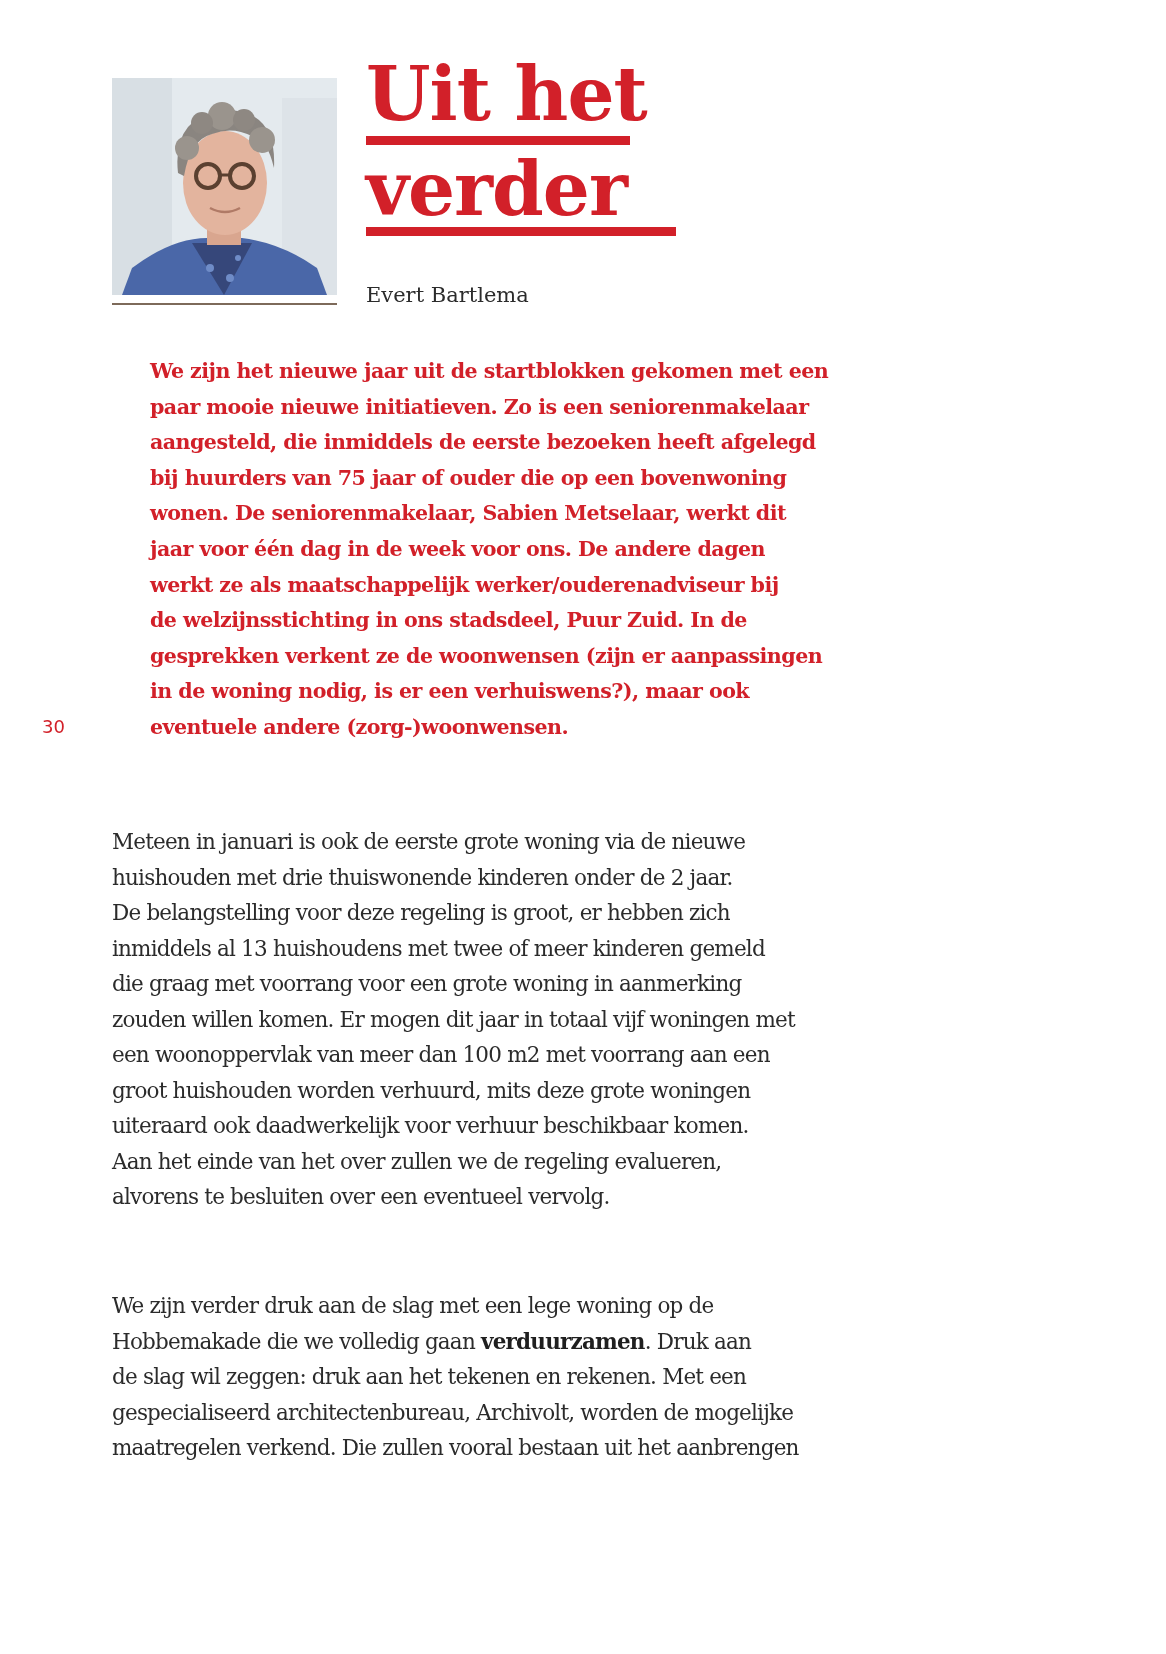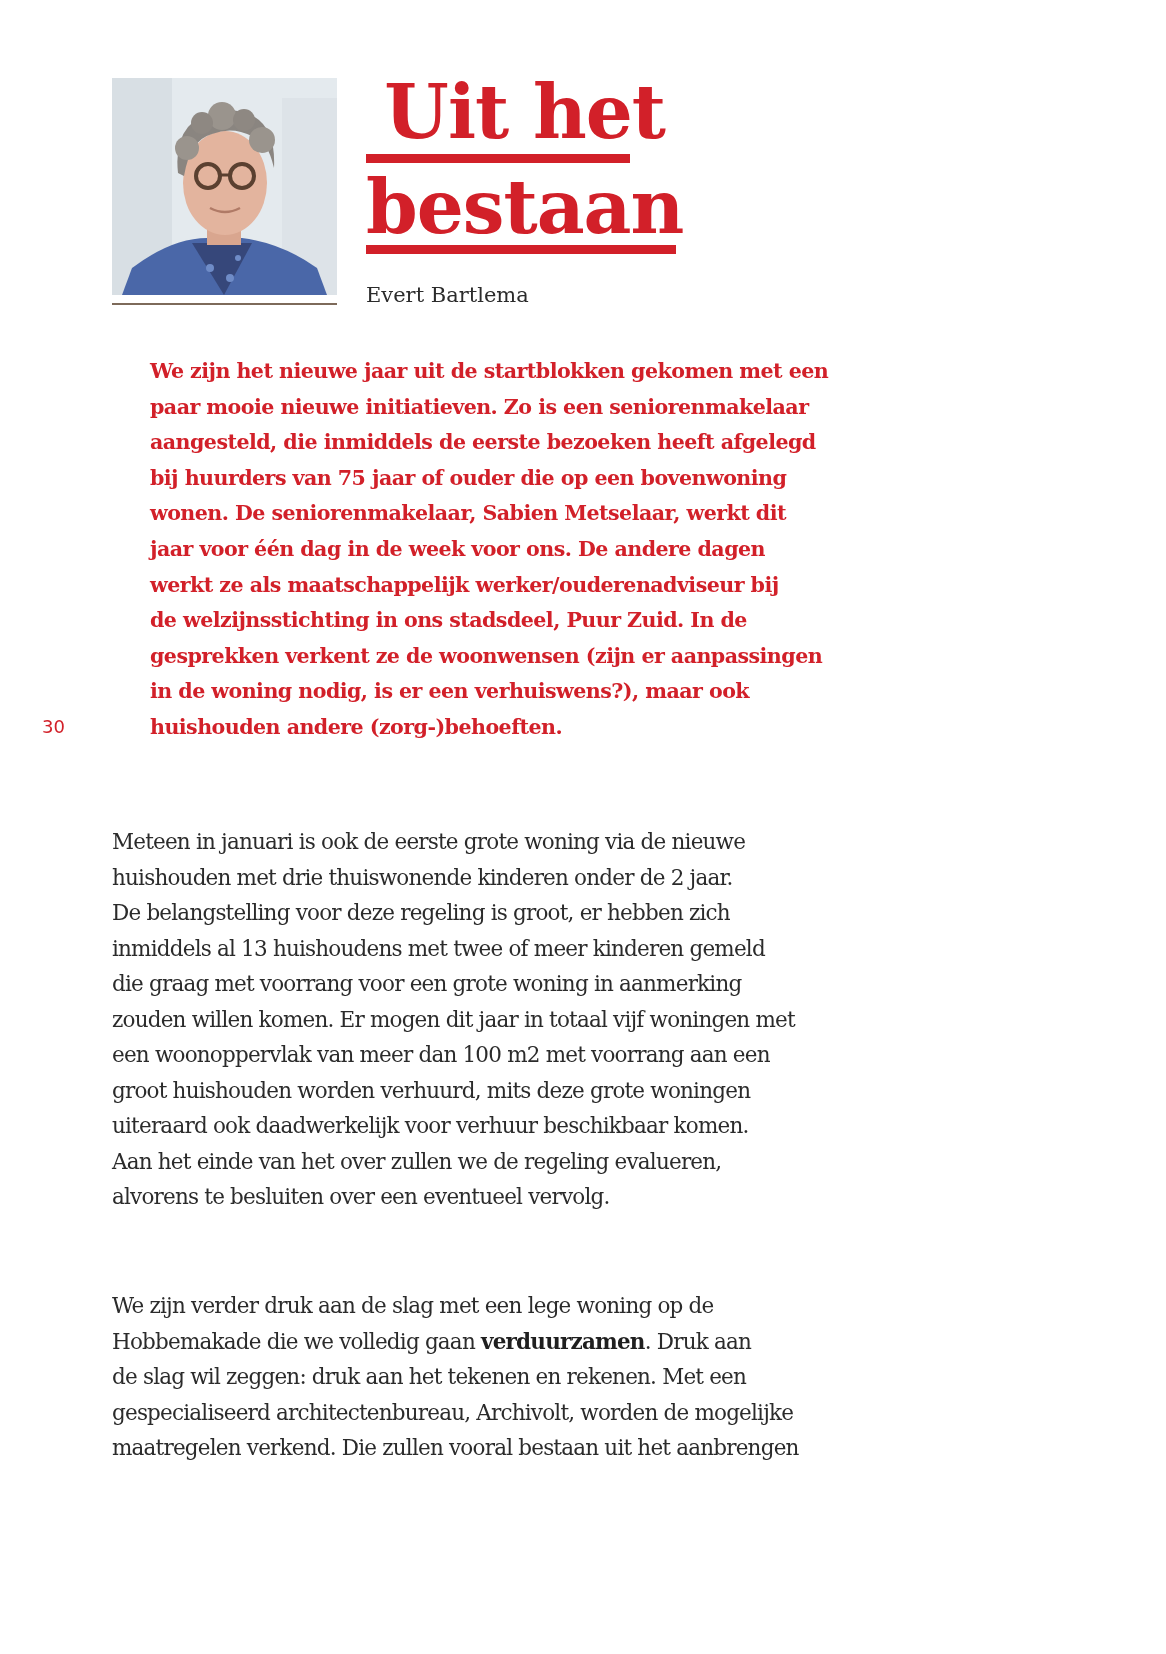--- a/index.html
+++ b/index.html
@@ -4,21 +4,21 @@
 <style>
   html, body { margin: 0; padding: 0; background: #ffffff; }
   body { width: 1166px; height: 1654px; position: relative; overflow: hidden;
          font-family: "DejaVu Serif", serif; color: #2a2a2a; }
 
   .photo { position: absolute; left: 112px; top: 78px; width: 225px; height: 217px;
            overflow: hidden; background: linear-gradient(180deg, #e9eef2 0%, #dfe6ea 55%, #cfd6db 100%); }
   .photo svg { display: block; }
   .photo-rule { position: absolute; left: 112px; top: 303px; width: 225px; height: 2px; background: #7d6a5a; }
 
-  .title-block { position: absolute; left: 366px; top: 70px; text-align: center; }
+  .title-block { position: absolute; left: 366px; top: 52px; }
   .title-line { font-family: "DejaVu Serif", serif; font-weight: bold; color: #d22029;
                 font-size: 74px; line-height: 84px; letter-spacing: -1px; white-space: nowrap; }
   .title-rule { height: 9px; background: #d22029; }
   .title-rule.r1 { width: 264px; margin-top: 0px; margin-bottom: 2px; }
   .title-rule.r2 { width: 310px; margin-top: -4px; }
 
   .author { position: absolute; left: 366px; top: 283px; font-size: 21px; color: #2b2b2b;
             font-family: "DejaVu Serif", serif; text-align: right; }
 
   .page-number { position: absolute; left: 42px; top: 716px; font-size: 18px; color: #d22029;
@@ -67,40 +67,40 @@
     <line x1="108" y1="97" x2="118" y2="97" stroke="#5a4030" stroke-width="3"></line>
 
     <path d="M98 130 Q113 138 128 130" fill="none" stroke="#b07a66" stroke-width="2.5"></path>
   </svg>
 </div>
 <div class="photo-rule"></div>
 
 <div class="title-block">
   <div class="title-line">Uit het</div>
   <div class="title-rule r1"></div>
-  <div class="title-line">bestaan</div>
+  <div class="title-line">verder</div>
   <div class="title-rule r2"></div>
 </div>
 
 <div class="author">Evert Bartlema</div>
 
 <div class="page-number">30</div>
 
 <div class="intro">
   <span class="ln">We zijn het nieuwe jaar uit de startblokken gekomen met een</span>
   <span class="ln">paar mooie nieuwe initiatieven. Zo is een seniorenmakelaar</span>
   <span class="ln">aangesteld, die inmiddels de eerste bezoeken heeft afgelegd</span>
   <span class="ln">bij huurders van 75 jaar of ouder die op een bovenwoning</span>
   <span class="ln">wonen. De seniorenmakelaar, Sabien Metselaar, werkt dit</span>
   <span class="ln">jaar voor één dag in de week voor ons. De andere dagen</span>
   <span class="ln">werkt ze als maatschappelijk werker/ouderenadviseur bij</span>
   <span class="ln">de welzijnsstichting in ons stadsdeel, Puur Zuid. In de</span>
   <span class="ln">gesprekken verkent ze de woonwensen (zijn er aanpassingen</span>
   <span class="ln">in de woning nodig, is er een verhuiswens?), maar ook</span>
-  <span class="ln">huishouden andere (zorg-)behoeften.</span>
+  <span class="ln">eventuele andere (zorg-)woonwensen.</span>
 </div>
 
 <div class="body p1">
   <span class="ln">Meteen in januari is ook de eerste grote woning via de nieuwe</span>
   <span class="ln">huishouden met drie thuiswonende kinderen onder de 2 jaar.</span>
   <span class="ln">De belangstelling voor deze regeling is groot, er hebben zich</span>
   <span class="ln">inmiddels al 13 huishoudens met twee of meer kinderen gemeld</span>
   <span class="ln">die graag met voorrang voor een grote woning in aanmerking</span>
   <span class="ln">zouden willen komen. Er mogen dit jaar in totaal vijf woningen met</span>
   <span class="ln">een woonoppervlak van meer dan 100 m2 met voorrang aan een</span>

